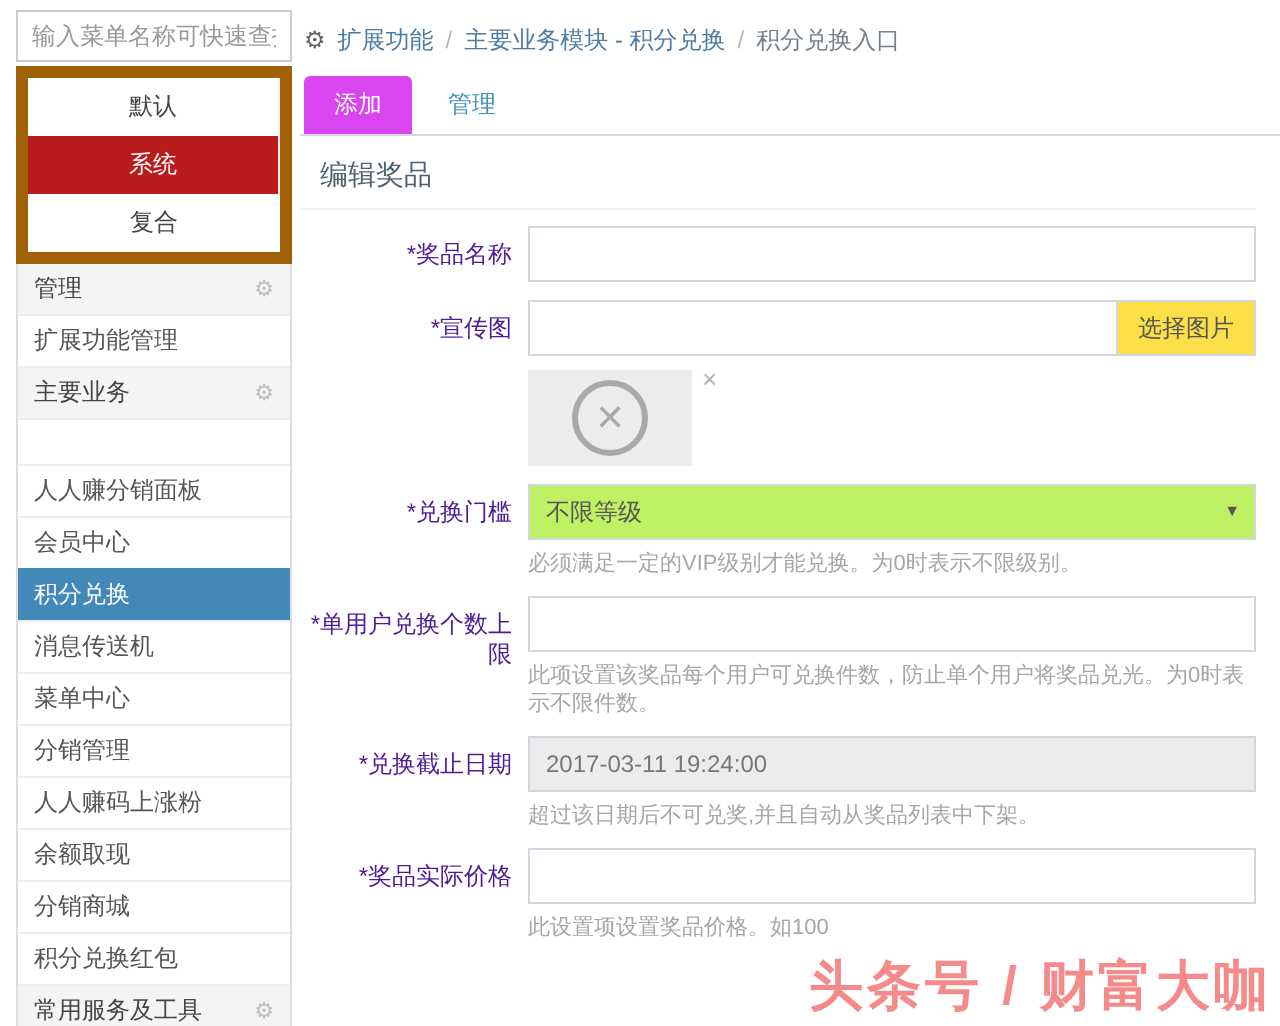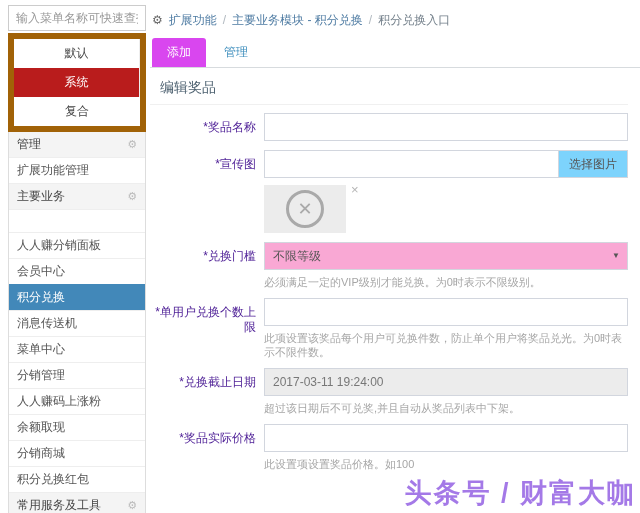--- a/index.html
+++ b/index.html
@@ -35,29 +35,29 @@
   .form{padding:4px 12px 0 0;}
   .form-title{font-size:14px;color:#4e6271;padding:7px 0 7px 10px;border-bottom:1px solid #f0f0f0;margin-bottom:8px;}
   .frow{display:flex;margin-bottom:9px;}
   .flabel{width:114px;box-sizing:border-box;padding:7px 8px 0 0;text-align:right;color:#4c1d95;line-height:15px;flex:none;}
   .fctrl{flex:1;min-width:0;}
   .tinput{width:100%;box-sizing:border-box;height:28px;border:1px solid #d2d6de;padding:0 8px;font-size:12px;color:#555;outline:none;background:#fff;}
   .tinput[readonly]{background:#ececec;color:#777;}
   .hint{color:#a6a6a6;font-size:11px;line-height:14px;margin-top:5px;}
   .igroup{display:flex;}
   .igroup .tinput{flex:1;border-right:none;}
-  .igroup .gbtn{flex:none;height:28px;box-sizing:border-box;border:1px solid #d2d6de;background:#7dd3fc;color:#555;padding:0 10px;font-size:12px;cursor:pointer;line-height:26px;}
+  .igroup .gbtn{flex:none;height:28px;box-sizing:border-box;border:1px solid #d2d6de;background:#fde047;color:#555;padding:0 10px;font-size:12px;cursor:pointer;line-height:26px;}
   .thumb-wrap{display:flex;align-items:flex-start;margin-top:7px;}
   .thumb{width:82px;height:48px;background:#ececec;display:flex;align-items:center;justify-content:center;}
   .broken{width:32px;height:32px;border:3px solid #a9a9a9;border-radius:50%;color:#a9a9a9;display:flex;align-items:center;justify-content:center;font-size:18px;font-weight:bold;}
   .thumb-close{color:#b5b5b5;font-size:13px;margin:-3px 0 0 5px;cursor:pointer;}
-  .fselect{position:relative;height:28px;box-sizing:border-box;border:1px solid #d2d6de;line-height:26px;padding:0 20px 0 8px;color:#555;background:#f9a8d4;cursor:pointer;}
+  .fselect{position:relative;height:28px;box-sizing:border-box;border:1px solid #d2d6de;line-height:26px;padding:0 20px 0 8px;color:#555;background:#bef264;cursor:pointer;}
   .fselect .caret{position:absolute;right:7px;top:0;line-height:26px;font-size:8px;color:#555;}
 
-  .watermark{position:absolute;right:4px;bottom:2px;font-size:27px;font-weight:bold;color:#6d28d9;opacity:.62;letter-spacing:2px;white-space:nowrap;pointer-events:none;}
+  .watermark{position:absolute;right:4px;bottom:2px;font-size:27px;font-weight:bold;color:#ef4444;opacity:.62;letter-spacing:2px;white-space:nowrap;pointer-events:none;}
 </style>
 </head>
 <body>
 
 <div class="page">
 
   <div class="sidebar">
     <div class="search">
       <input type="text" placeholder="输入菜单名称可快速查找" style="">
     </div>

